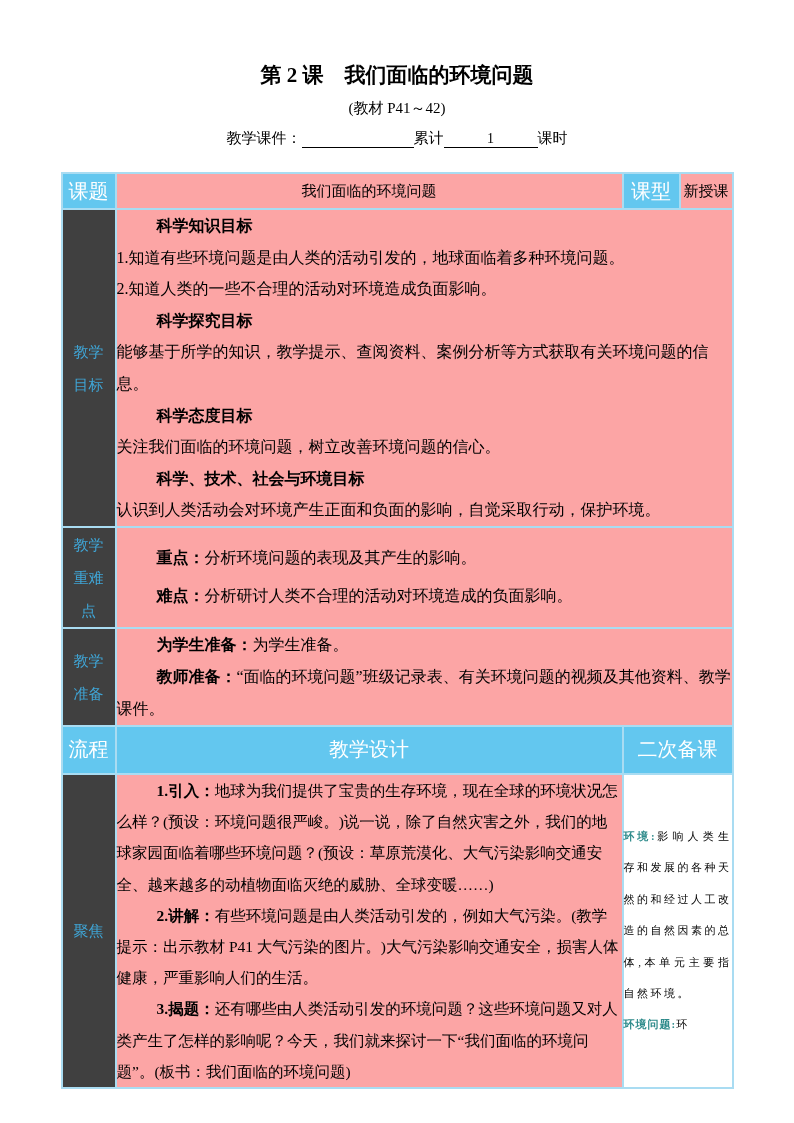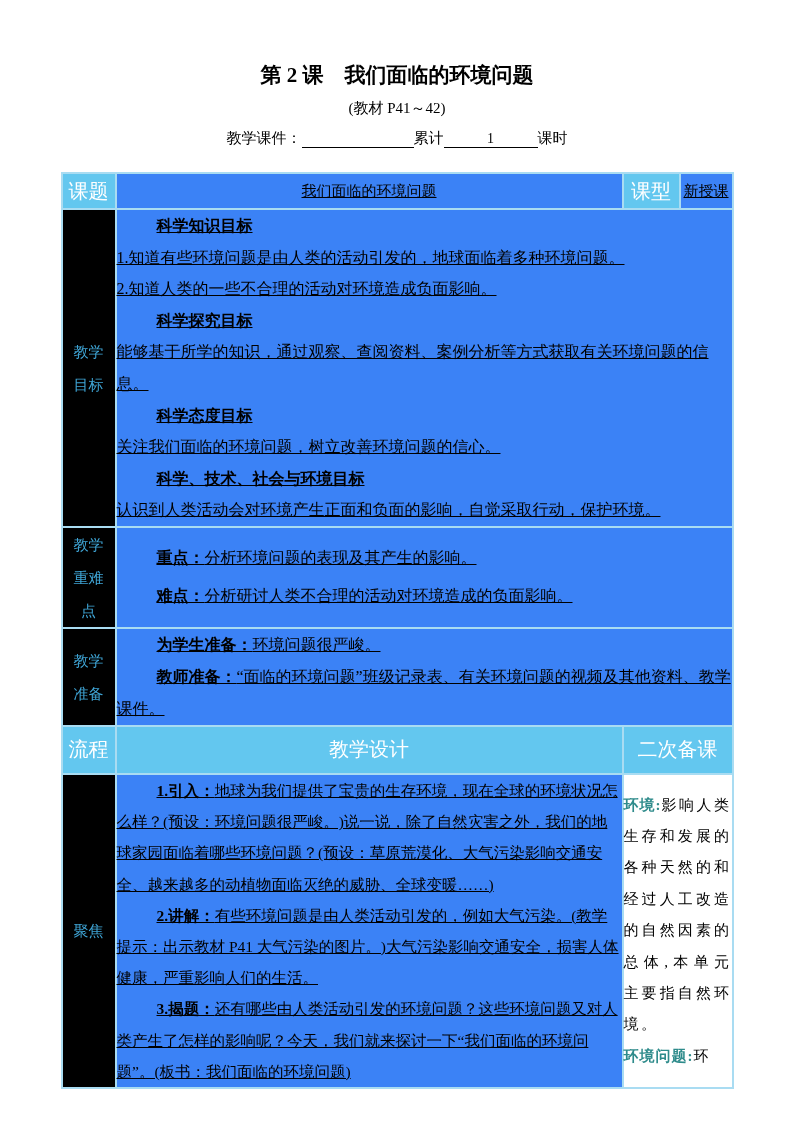--- a/index.html
+++ b/index.html
@@ -23,37 +23,37 @@
     width:671px;margin:0 auto;border-collapse:collapse;table-layout:fixed;
   }
   table.lesson td,table.lesson th{
     border:2px solid #a9dcf2;padding:0;vertical-align:middle;
   }
   th.hblue{
     background:#63c7ef;color:#ffffff;font-weight:normal;font-size:20px;
     font-family:"Liberation Sans","DejaVu Sans",sans-serif;text-align:center;
   }
   th.hpale{
-    background:#000000;color:#3fa5d6;font-weight:normal;font-size:15px;
+    background:#404040;color:#3fa5d6;font-weight:normal;font-size:15px;
     font-family:"Liberation Sans","DejaVu Sans",sans-serif;text-align:center;
     white-space:pre-line;line-height:33px;
   }
-  td.cell{background:#3b82f6;font-size:16px;color:#000;padding:2px 6px;text-decoration:underline;}
+  td.cell{background:#fca5a5;font-size:16px;color:#000;padding:2px 6px;}
   td.center{text-align:center;font-size:15px;}
   .para{margin:0;line-height:31.6px;}
   .b{font-weight:bold;margin-left:40px;}
   td.goals .para{line-height:31.6px;}
   td.points{vertical-align:middle;}
   td.points .para{line-height:38px;}
   td.prep .para{line-height:32px;}
   td.design{vertical-align:top;padding-top:3px;}
   td.design .para{font-size:15.5px;line-height:31.2px;}
   td.notes{
     vertical-align:top;padding:3px 6px;
-    font-size:15px;line-height:31.4px;letter-spacing:2.5px;text-align:justify;
+    font-size:11px;line-height:31.4px;letter-spacing:2.5px;text-align:justify;
   }
   td.notes .note{margin:0;}
   .term{color:#2e8b8b;font-weight:bold;letter-spacing:1px;}
 </style>
 </head>
 <body>
 
 <div class="page">
 
   <h1 class="doc-title">第 2 课　我们面临的环境问题</h1>
@@ -79,21 +79,21 @@
     </tr>
 
     <tr style="height:316px">
       <th class="hpale">教学
 目标</th>
       <td class="cell goals" colspan="3">
         <p class="para b">科学知识目标</p>
         <p class="para">1.知道有些环境问题是由人类的活动引发的，地球面临着多种环境问题。</p>
         <p class="para">2.知道人类的一些不合理的活动对环境造成负面影响。</p>
         <p class="para b">科学探究目标</p>
-        <p class="para">能够基于所学的知识，通过观察、查阅资料、案例分析等方式获取有关环境问题的信息。</p>
+        <p class="para">能够基于所学的知识，教学提示、查阅资料、案例分析等方式获取有关环境问题的信息。</p>
         <p class="para b">科学态度目标</p>
         <p class="para">关注我们面临的环境问题，树立改善环境问题的信心。</p>
         <p class="para b">科学、技术、社会与环境目标</p>
         <p class="para">认识到人类活动会对环境产生正面和负面的影响，自觉采取行动，保护环境。</p>
       </td>
     </tr>
 
     <tr style="height:90px">
       <th class="hpale">教学
 重难
@@ -101,21 +101,21 @@
       <td class="cell points" colspan="3">
         <p class="para"><span class="b">重点：</span><span>分析环境问题的表现及其产生的影响。</span></p>
         <p class="para"><span class="b">难点：</span><span>分析研讨人类不合理的活动对环境造成的负面影响。</span></p>
       </td>
     </tr>
 
     <tr style="height:96px">
       <th class="hpale">教学
 准备</th>
       <td class="cell prep" colspan="3">
-        <p class="para"><span class="b">为学生准备：</span><span>环境问题很严峻。</span></p>
+        <p class="para"><span class="b">为学生准备：</span><span>为学生准备。</span></p>
         <p class="para"><span class="b">教师准备：</span><span>“面临的环境问题”班级记录表、有关环境问题的视频及其他资料、教学课件。</span></p>
       </td>
     </tr>
 
     <tr style="height:48px">
       <th class="hblue">流程</th>
       <th class="hblue">教学设计</th>
       <th class="hblue" colspan="2">二次备课</th>
     </tr>
 

